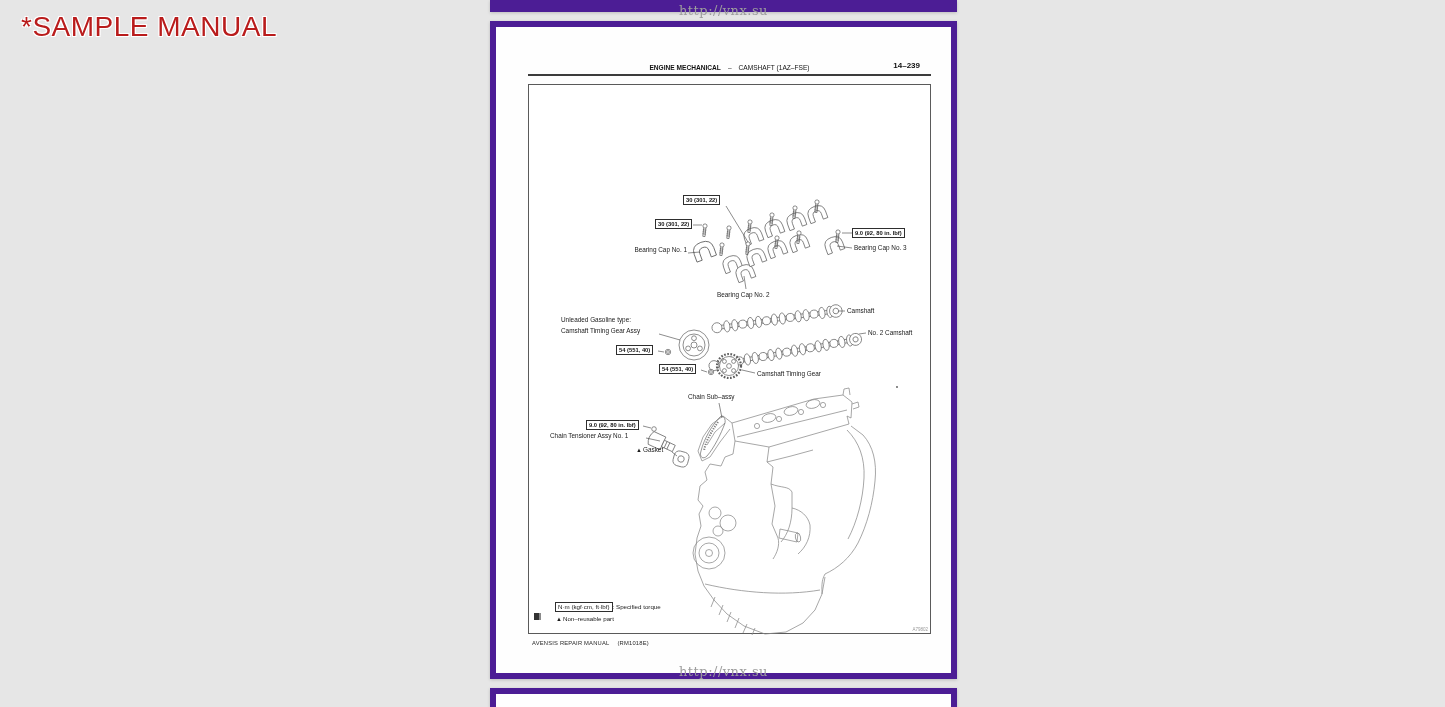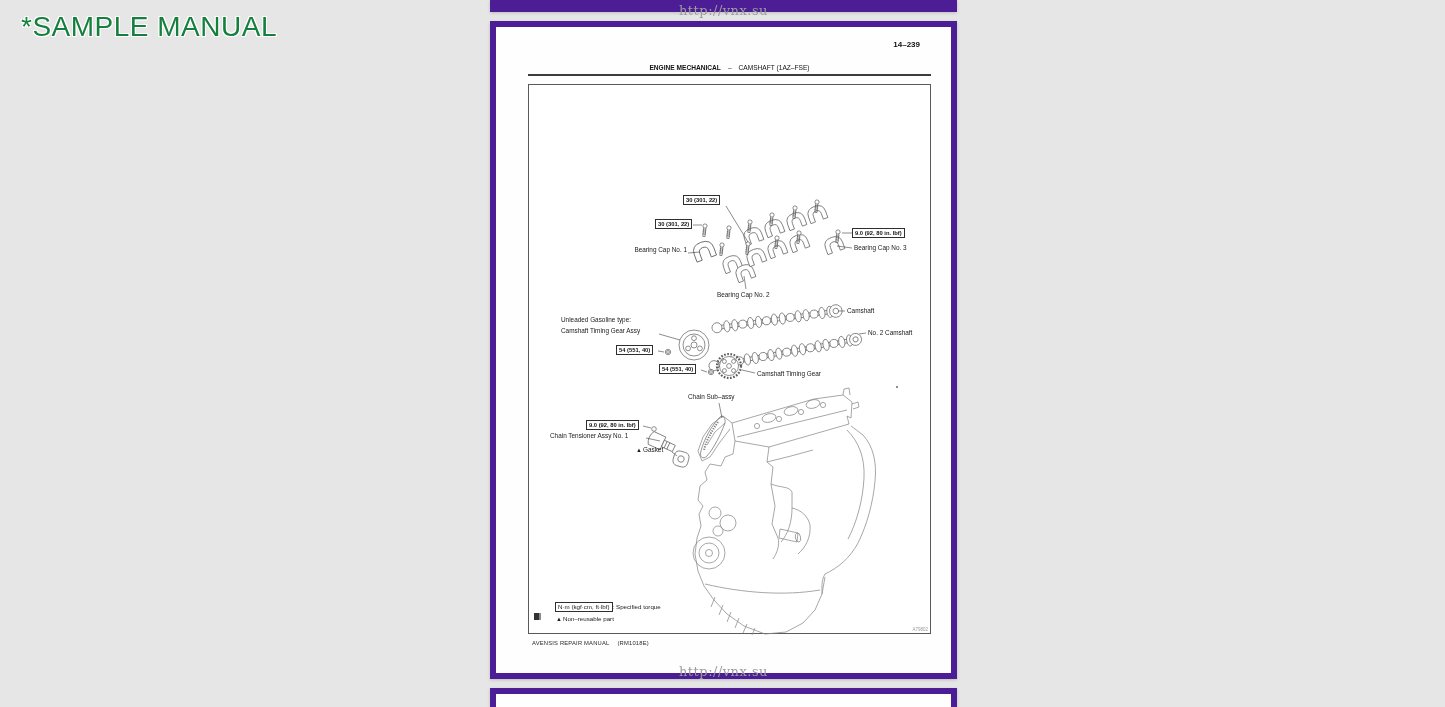--- a/index.html
+++ b/index.html
@@ -5,40 +5,40 @@
   * { margin:0; padding:0; box-sizing:border-box; }
   html,body { width:1445px; height:707px; }
   body {
     position:relative; overflow:hidden;
     background:#e6e6e6;
     font-family:"Liberation Sans", sans-serif;
     color:#1a1a1a;
   }
   .sample-overlay {
     position:absolute; left:21px; top:11px;
-    font-size:28px; letter-spacing:0.5px; color:#15803d;
+    font-size:28px; letter-spacing:0.5px; color:#b91c1c;
     text-shadow:-1px -1px 0 #fff, 1px -1px 0 #fff, -1px 1px 0 #fff, 1px 1px 0 #fff;
     white-space:nowrap;
   }
   .page {
     position:absolute; left:490px; width:467px; background:#fefefe;
     border:6px solid #4c1d95; box-shadow:0 1px 3px rgba(0,0,0,0.18);
   }
   .page-prev { top:0; height:11px; }
   .page-main { top:21px; height:658px; }
   .page-next { top:688px; height:19px; border-bottom:none; }
   .watermark {
     position:absolute; left:0; right:0; text-align:center;
     font-family:"DejaVu Serif", serif; font-size:13px; letter-spacing:0.5px;
     color:#9d9d9d; white-space:nowrap;
   }
   .wm-top { top:-3px; }
   .wm-bottom { top:637px; }
   .page-number {
-    position:absolute; right:31px; top:13px;
+    position:absolute; right:31px; top:34px;
     font-size:8px; font-weight:bold; color:#111;
   }
   .doc-header {
     position:absolute; left:32px; top:37px; width:403px;
     text-align:center; font-size:6.6px; line-height:8px; color:#111;
     border-bottom:2px solid #3c3c3c; padding-bottom:2px; white-space:nowrap;
   }
   .doc-header .sec { font-weight:bold; }
   .doc-header .sep { margin:0 7px; color:#333; }
   .figure {

